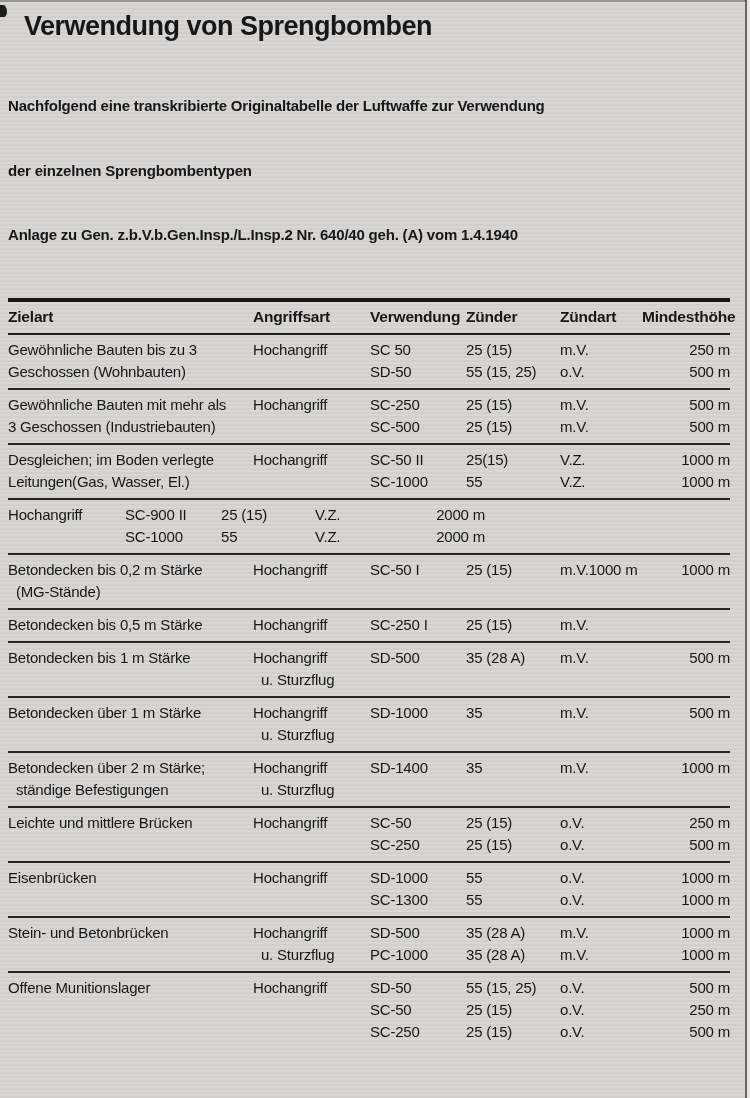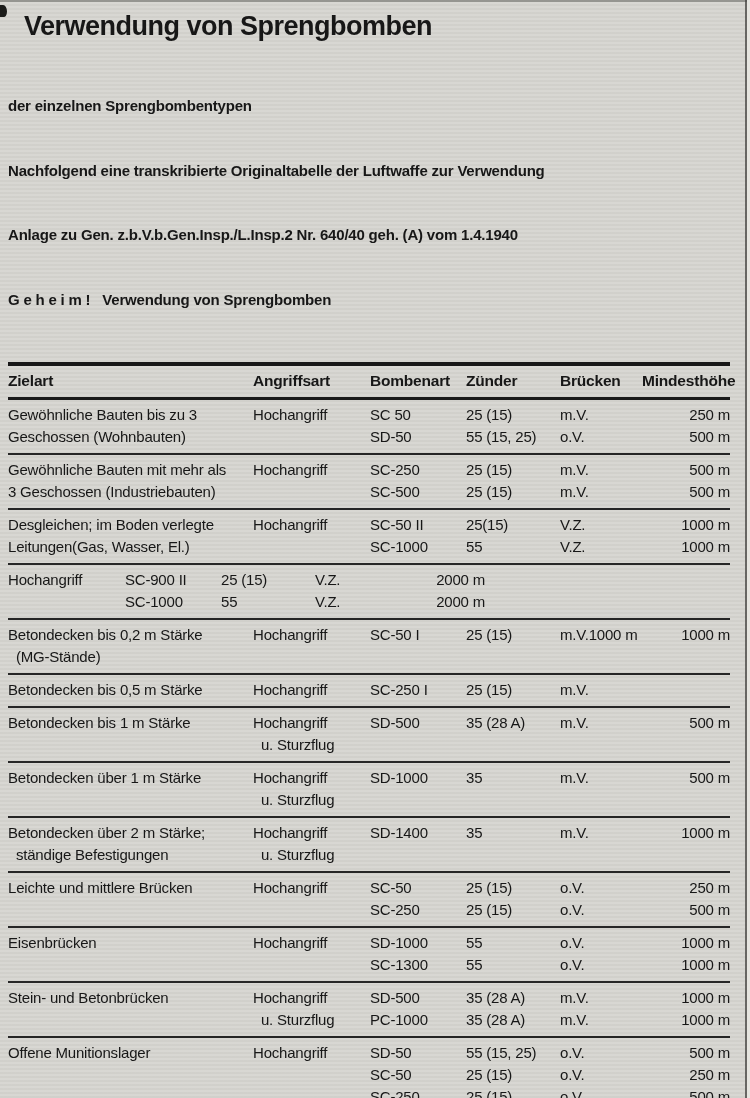--- a/index.html
+++ b/index.html
@@ -46,34 +46,33 @@
 </head>
 <body>
 
 <div class="page">
   <div class="edge-top"></div>
   <div class="blob-tl"></div>
 
   <h1 class="title">Verwendung von Sprengbomben</h1>
 
   <div class="intro">
+    <div>Nachfolgend eine transkribierte Originaltabelle der Luftwaffe zur Verwendung</div>
     <div>der einzelnen Sprengbombentypen</div>
-    <div>Nachfolgend eine transkribierte Originaltabelle der Luftwaffe zur Verwendung</div>
     <div>Anlage zu Gen. z.b.V.b.Gen.Insp./L.Insp.2 Nr. 640/40 geh. (A) vom 1.4.1940</div>
-    <div>G e h e i m !   Verwendung von Sprengbomben</div>
   </div>
 
   <div class="table">
     <div class="rule-thick"></div>
     <div class="head-row">
       <div class="cell c-zielart">Zielart</div>
       <div class="cell c-angriff">Angriffsart</div>
-      <div class="cell c-bombe">Bombenart</div>
+      <div class="cell c-bombe">Verwendung</div>
       <div class="cell c-zuender">Zünder</div>
-      <div class="cell c-zuendart">Brücken</div>
+      <div class="cell c-zuendart">Zündart</div>
       <div class="cell c-hoehe">Mindesthöhe</div>
     </div>
     <div class="rule-med"></div>
 
     <div>
         <div class="group">
           <div class="cell c-zielart">Gewöhnliche Bauten bis zu 3
 Geschossen (Wohnbauten)</div>
           <div class="sections">
             <div class="section">

